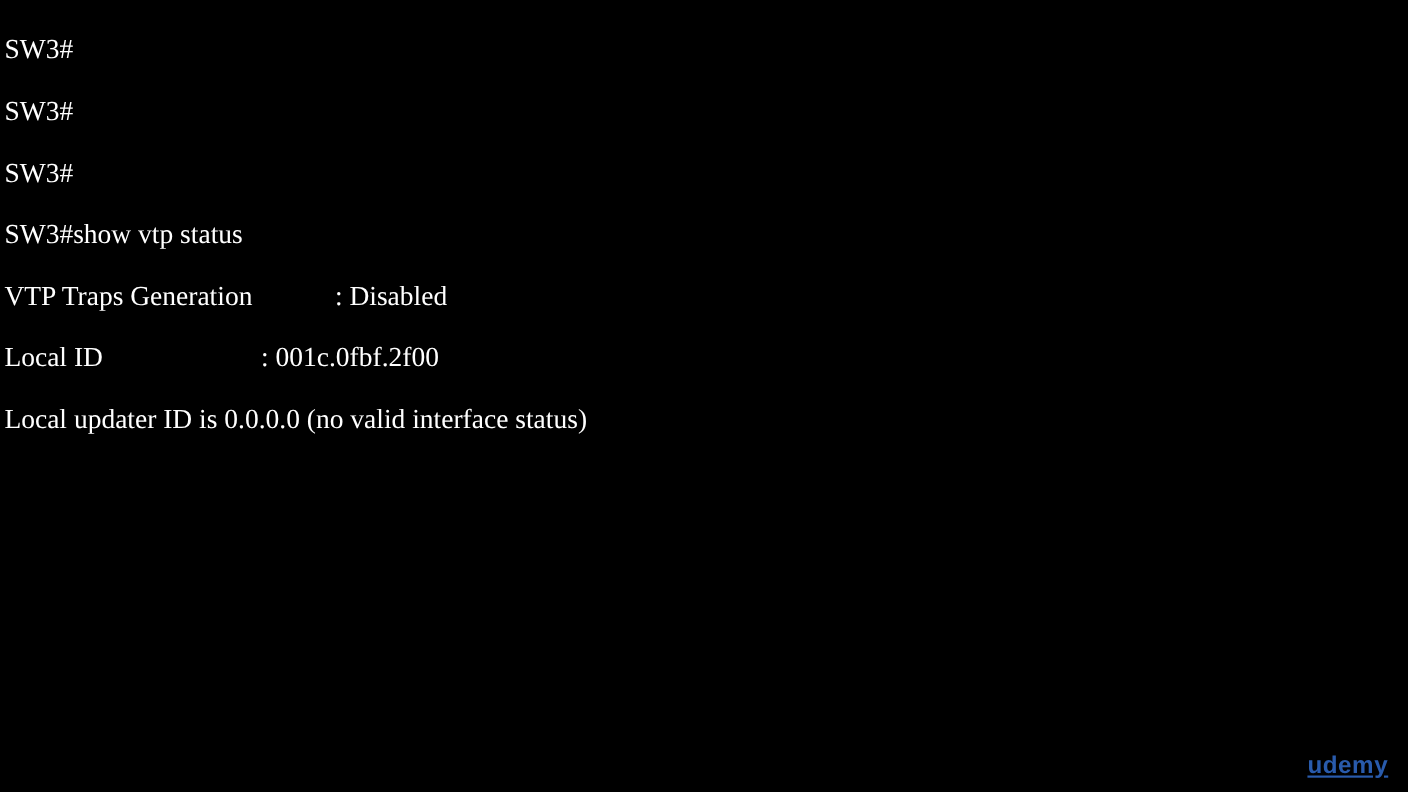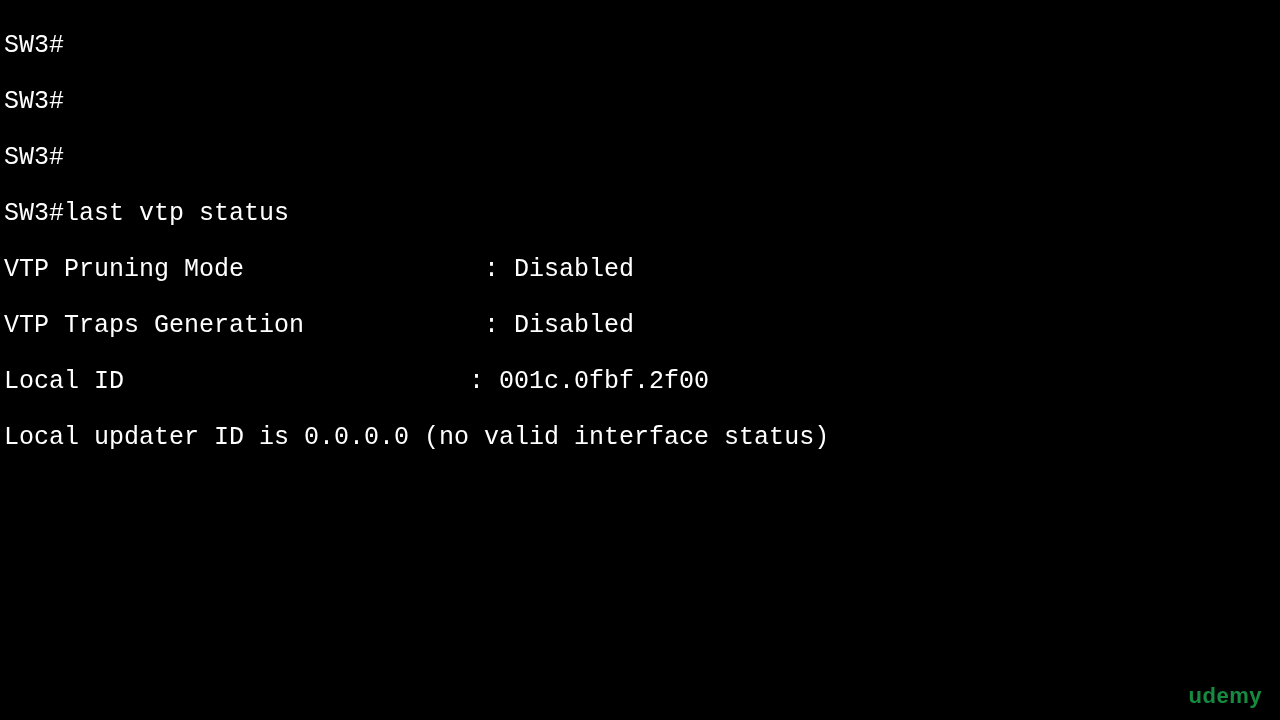--- a/index.html
+++ b/index.html
@@ -10,42 +10,42 @@
     color: #fff;
     font-family: "Courier New", Courier, monospace;
     font-size: 25px;
     line-height: 28px;
     overflow: hidden;
   }
   .terminal {
     padding: 4px 4px 0 4px;
     white-space: pre;
   }
-  .line { display: block; }
+  .line { display: block; font-family: Liberation Serif, serif; }
   .watermark {
     position: absolute;
     right: 18px;
     bottom: 10px;
-    color: #22c55e;
+    color: #3b82f6;
     font-family: Arial, Helvetica, sans-serif;
     font-size: 22px;
     font-weight: 600;
     letter-spacing: 0.5px;
     opacity: 0.7;
+    text-decoration: underline;
   }
 </style>
 </head>
 <body>
 
 <div class="terminal">
 <span class="line">SW3#</span>
 <span class="line">SW3#</span>
 <span class="line">SW3#</span>
-<span class="line"><span>SW3#</span><span>last vtp status</span></span>
-<span class="line" id="top-3">VTP Pruning Mode                : Disabled</span>
+<span class="line"><span>SW3#</span><span>show vtp status</span></span>
 <span class="line" id="top-4">VTP Traps Generation            : Disabled</span>
 <span class="line" id="top-5">Local ID                       : 001c.0fbf.2f00</span>
 <span class="line">Local updater ID is 0.0.0.0 (no valid interface status)</span>
 <span class="line"> </span>
 
 
 
 
 
 

